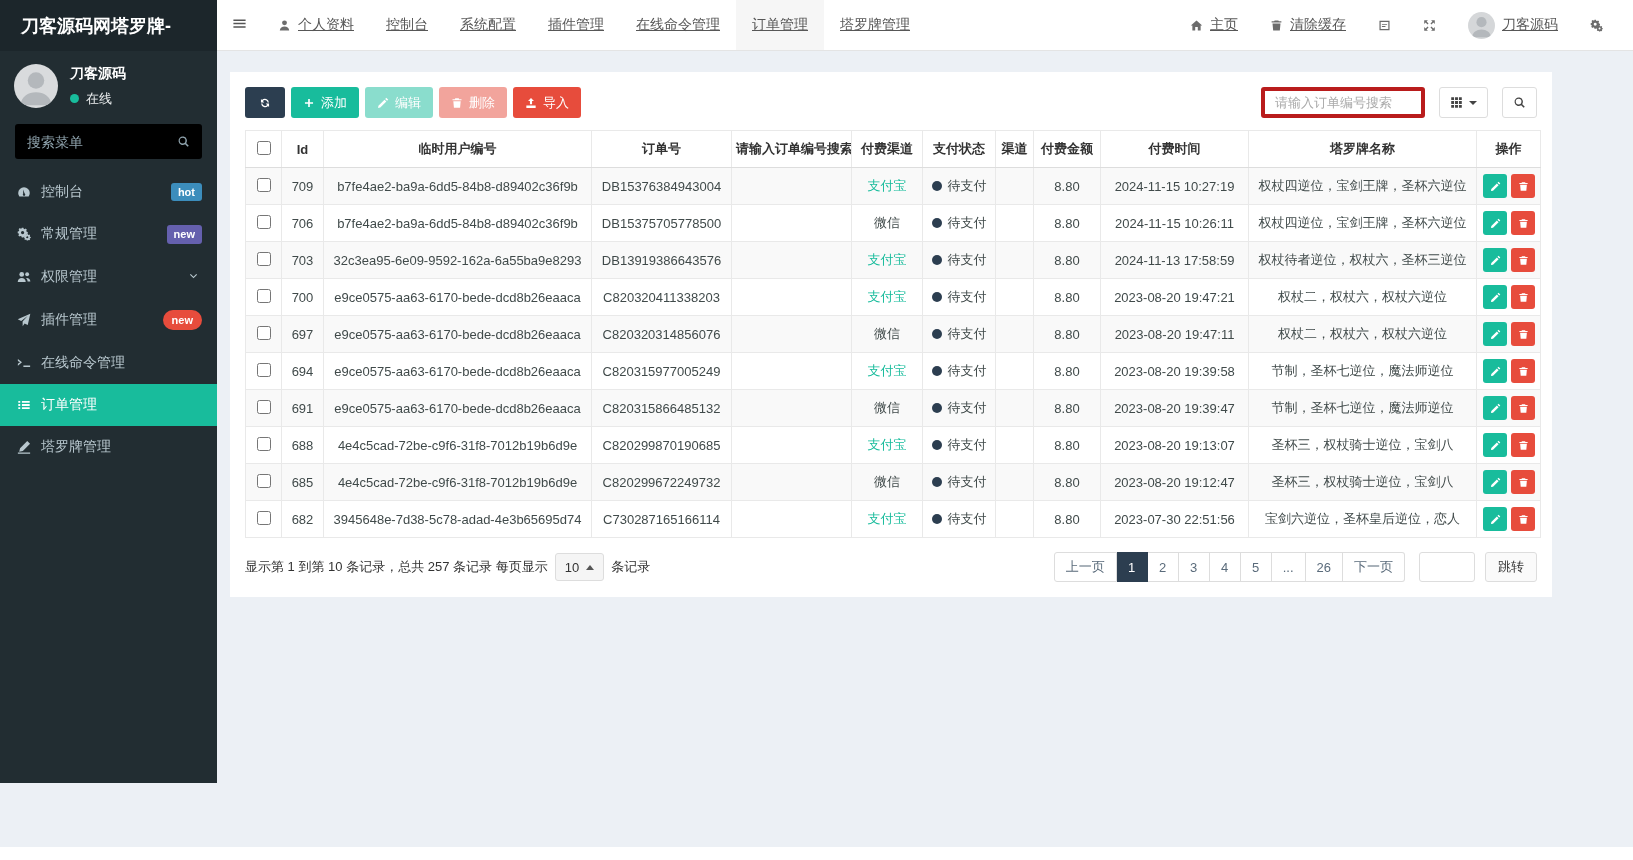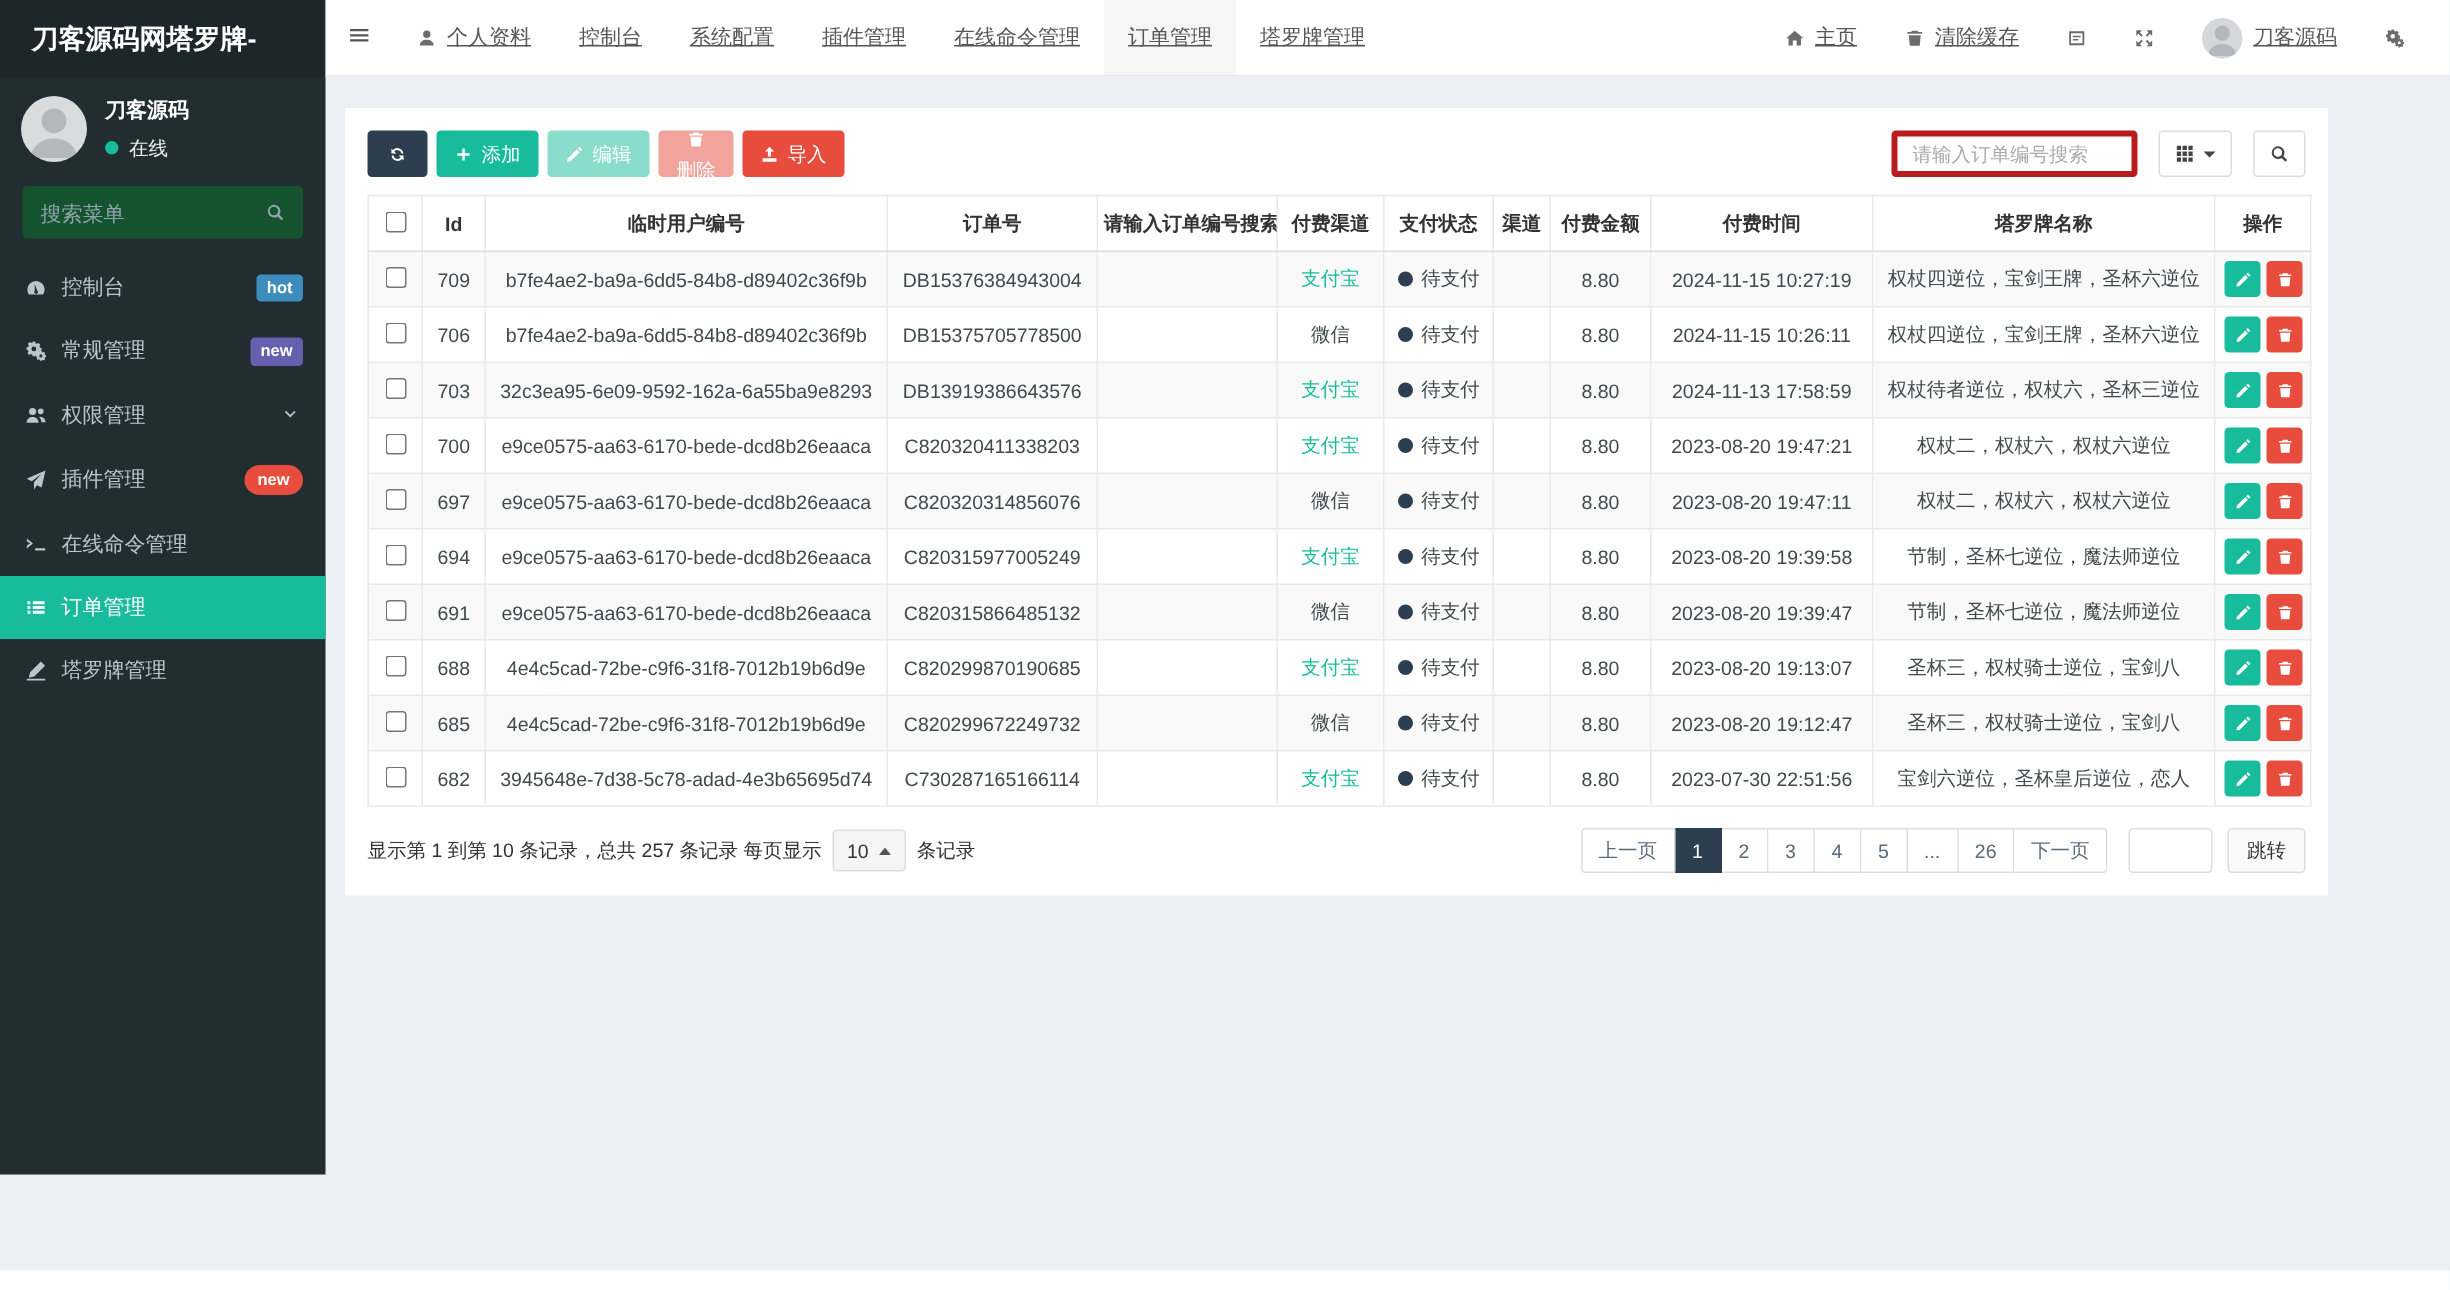--- a/index.html
+++ b/index.html
@@ -8,21 +8,21 @@
 .layout{display:flex;height:783px;}
 
 .sidebar{width:217px;flex-shrink:0;background:#222d32;display:flex;flex-direction:column;}
 .logo{height:51px;background:#1c262b;color:#fff;font-size:18px;font-weight:bold;display:flex;align-items:center;padding-left:21px;flex-shrink:0;cursor:pointer;}
 .user-panel{display:flex;align-items:center;gap:12px;padding:13px 14px 10px;}
 .avatar{width:44px;height:44px;border-radius:50%;background:#d9dbdd;overflow:hidden;flex-shrink:0;}
 .avatar svg{width:100%;height:100%;}
 .user-name{color:#fff;font-weight:bold;font-size:14px;margin-bottom:7px;}
 .user-status{color:#eceff0;font-size:13px;display:flex;align-items:center;gap:7px;}
 .status-dot{width:9px;height:9px;border-radius:50%;background:#18bc9c;}
-.sidebar-search{margin:6px 15px 12px;background:#14532d;border-radius:3px;height:35px;display:flex;align-items:center;padding:0 12px;color:#8fa3ad;}
+.sidebar-search{margin:6px 15px 12px;background:#000000;border-radius:3px;height:35px;display:flex;align-items:center;padding:0 12px;color:#8fa3ad;}
 .sidebar-search input{flex:1;background:transparent;border:0;outline:0;color:#cfd8dc;font-size:14px;min-width:0;font-family:inherit;}
 .sidebar-search input::placeholder{color:#8fa3ad;}
 .sidebar-search .icon svg{width:13px;height:13px;fill:#8fa3ad;display:block;}
 .menu-item{display:flex;align-items:center;gap:9px;padding:12px 15px;font-size:14px;color:#b8c7ce;cursor:pointer;}
 .menu-item.active{background:#18bc9c;color:#fff;}
 .menu-item .icon{width:17px;display:inline-flex;justify-content:center;}
 .menu-item .icon svg{width:14px;height:14px;fill:currentColor;}
 .menu-label{flex:1;}
 .badge{font-size:11px;font-weight:bold;color:#fff;padding:2px 7px;border-radius:3px;line-height:1.3;}
 .badge-blue{background:#3c8dbc;}
@@ -44,21 +44,21 @@
 
 .content{flex:1;padding:21px 81px 0 13px;overflow:hidden;}
 .panel{background:#fff;padding:15px;}
 .toolbar{display:flex;align-items:center;}
 .btn{height:31px;border:0;border-radius:3px;color:#fff;font-size:13px;display:inline-flex;align-items:center;gap:6px;padding:0 12px;cursor:pointer;font-family:inherit;}
 .btn svg{width:12px;height:12px;fill:#fff;display:block;}
 .btn+.btn{margin-left:6px;text-align:right;}
 .btn-refresh{background:#2c3e50;padding:0 14px;}
 .btn-add{background:#18bc9c;}
 .btn-edit{background:#18bc9c;opacity:.5;}
-.btn-del{background:#e74c3c;opacity:.5;flex-direction:column;}
+.btn-del{background:#e74c3c;opacity:.5;}
 .btn-import{background:#e74c3c;}
 .toolbar-right{margin-left:auto;display:flex;align-items:center;gap:14px;}
 .search-input{width:164px;height:31px;border:4px solid #b91c1c;border-radius:3px;padding:0 10px;font-size:13px;outline:0;color:#a16207;font-family:inherit;}
 .search-input::placeholder{color:#aaa;}
 .btn-light{background:#fff;border:1px solid #ddd;color:#444;height:31px;border-radius:3px;display:inline-flex;align-items:center;gap:6px;padding:0 10px;cursor:pointer;}
 .btn-light svg{width:13px;height:13px;fill:#444;display:block;}
 .caret-down{width:0;height:0;border-left:4px solid transparent;border-right:4px solid transparent;border-top:4px solid #444;}
 
 table{border-collapse:collapse;width:100%;margin-top:12px;table-layout:fixed;}
 th,td{border:1px solid #e9e9e9;font-size:13px;text-align:center;height:37px;padding:0 4px;overflow:hidden;white-space:nowrap;color:#404a4a;}

